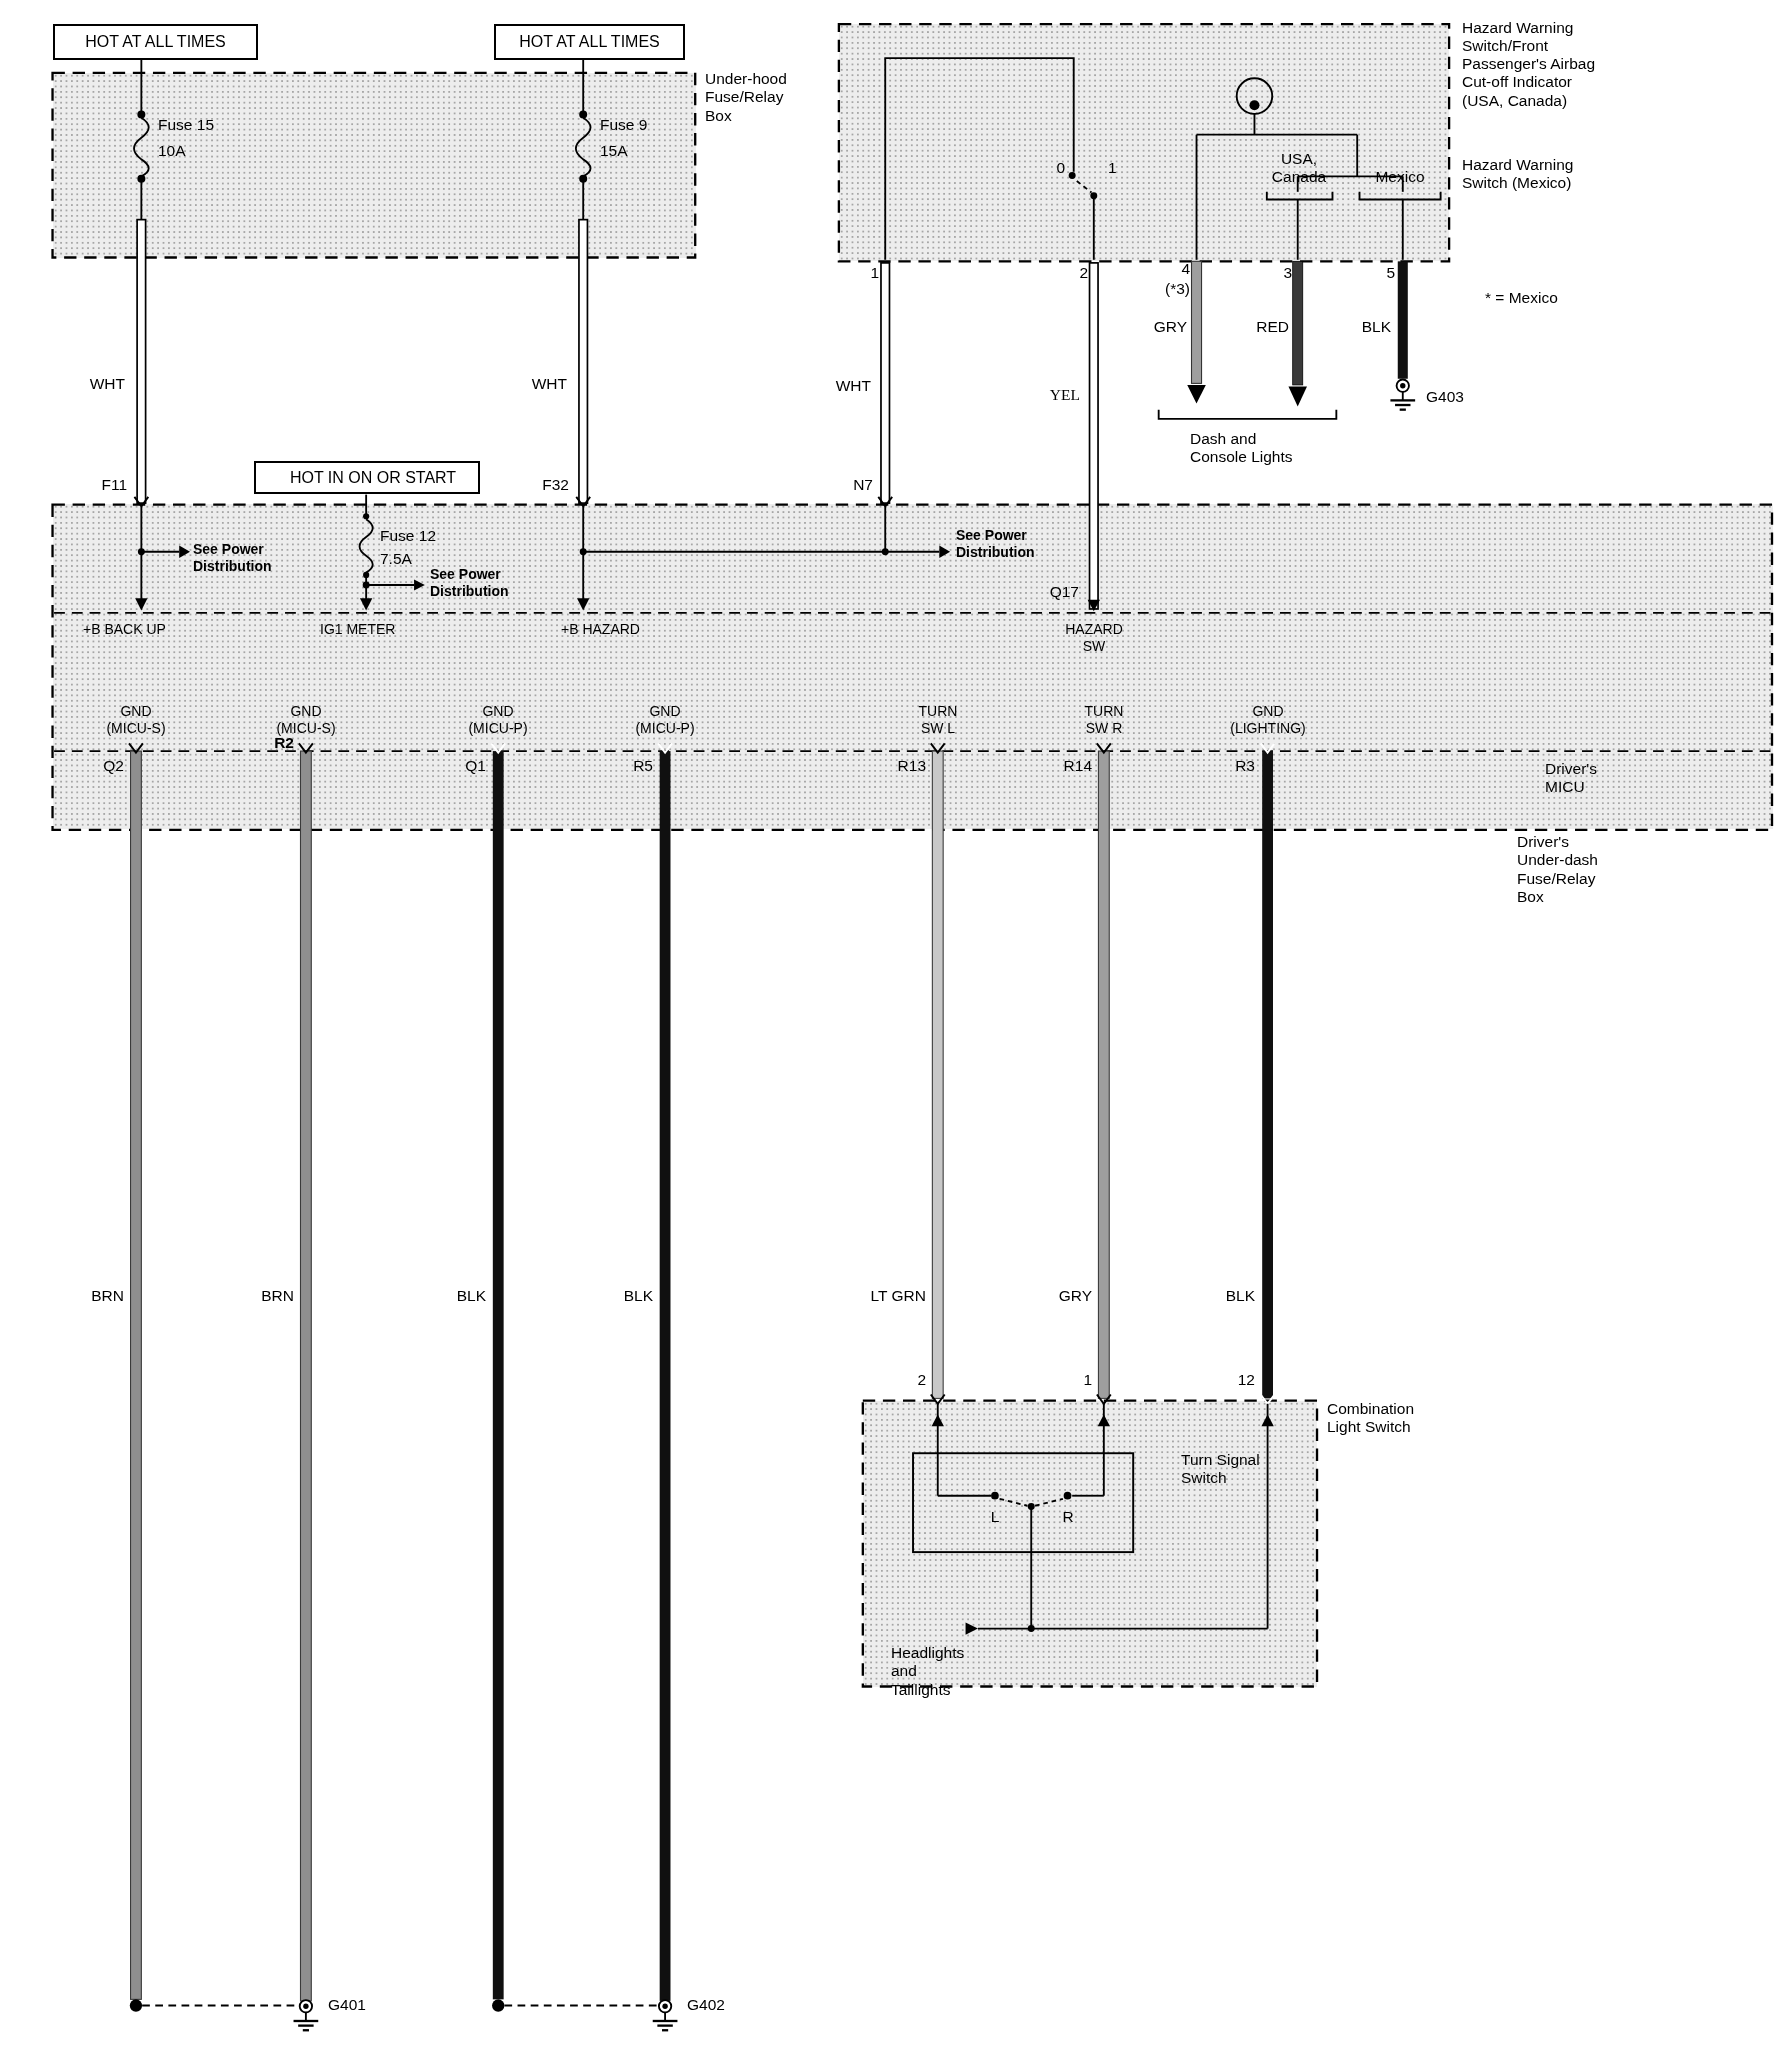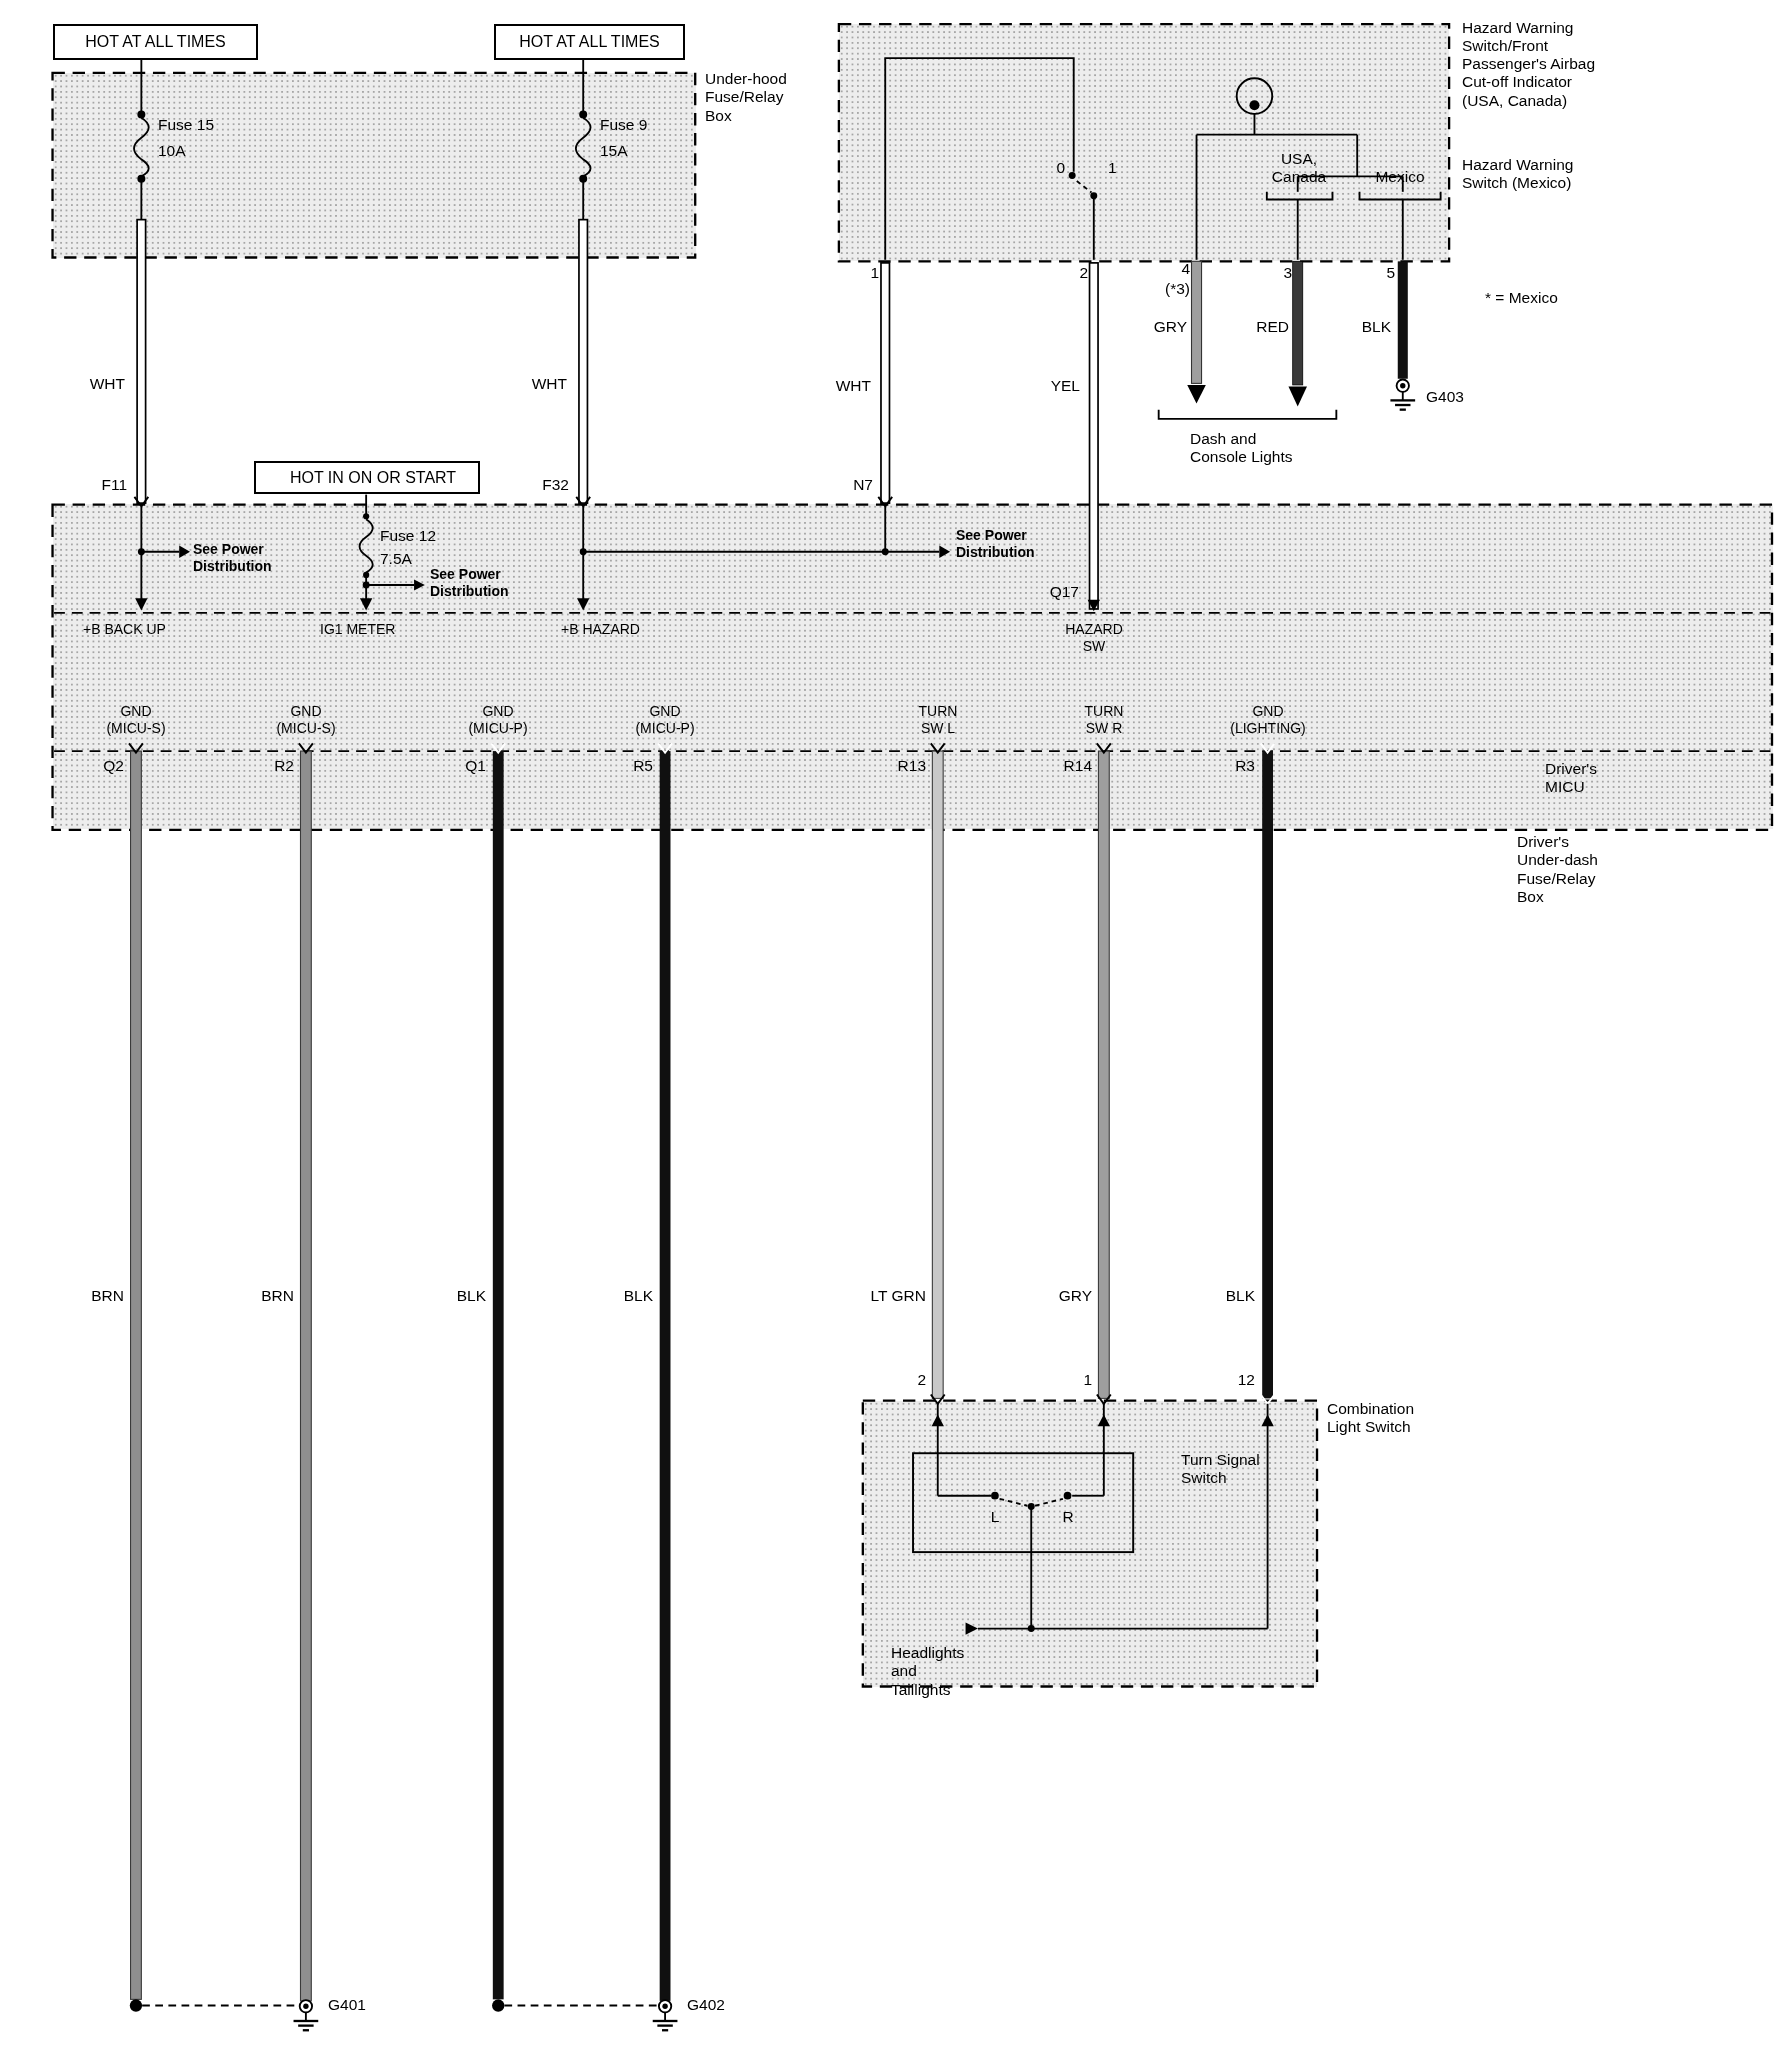--- a/index.html
+++ b/index.html
@@ -266,21 +266,21 @@
   <div class="lbl r" style="left:1292px;top:264px;">3</div>
   <div class="lbl r" style="left:1395px;top:264px;">5</div>
   <div class="lbl r" style="left:1187px;top:318px;">GRY</div>
   <div class="lbl r" style="left:1289px;top:318px;">RED</div>
   <div class="lbl r" style="left:1391px;top:318px;">BLK</div>
   <div class="lbl" style="left:1485px;top:289px;">* = Mexico</div>
   <div class="lbl" style="left:1426px;top:388px;">G403</div>
   <div class="lbl" style="left:1190px;top:430px;">Dash and
 Console Lights</div>
   <div class="lbl r" style="left:871px;top:377px;">WHT</div>
-  <div class="lbl r" style="left:1080px;top:377px;">YEL</div>
+  <div class="lbl r" style="left:1080px;top:386px;font-family:Liberation Serif, serif;">YEL</div>
   <div class="lbl r" style="left:873px;top:476px;">N7</div>
   <div class="lbl r" style="left:1079px;top:583px;">Q17</div>
 
   <div class="lbl b s" style="left:193px;top:541px;">See Power
 Distribution</div>
   <div class="lbl" style="left:380px;top:527px;">Fuse 12</div>
   <div class="lbl" style="left:380px;top:550px;">7.5A</div>
   <div class="lbl b s" style="left:430px;top:566px;">See Power
 Distribution</div>
   <div class="lbl b s" style="left:956px;top:527px;">See Power
@@ -300,21 +300,21 @@
   <div class="lbl s c" style="left:665px;top:703px;">GND
 (MICU-P)</div>
   <div class="lbl s c" style="left:938px;top:703px;">TURN
 SW L</div>
   <div class="lbl s c" style="left:1104px;top:703px;">TURN
 SW R</div>
   <div class="lbl s c" style="left:1268px;top:703px;">GND
 (LIGHTING)</div>
 
   <div class="lbl r" style="left:124px;top:757px;">Q2</div>
-  <div class="lbl r" style="left:294px;top:757px;">R2</div>
+  <div class="lbl r" style="left:294px;top:734px;font-weight:bold;">R2</div>
   <div class="lbl r" style="left:486px;top:757px;">Q1</div>
   <div class="lbl r" style="left:653px;top:757px;">R5</div>
   <div class="lbl r" style="left:926px;top:757px;padding-left:35px;">R13</div>
   <div class="lbl r" style="left:1092px;top:757px;">R14</div>
   <div class="lbl r" style="left:1255px;top:757px;">R3</div>
 
   <div class="lbl" style="left:1545px;top:760px;">Driver's
 MICU</div>
   <div class="lbl" style="left:1517px;top:833px;">Driver's
 Under-dash

